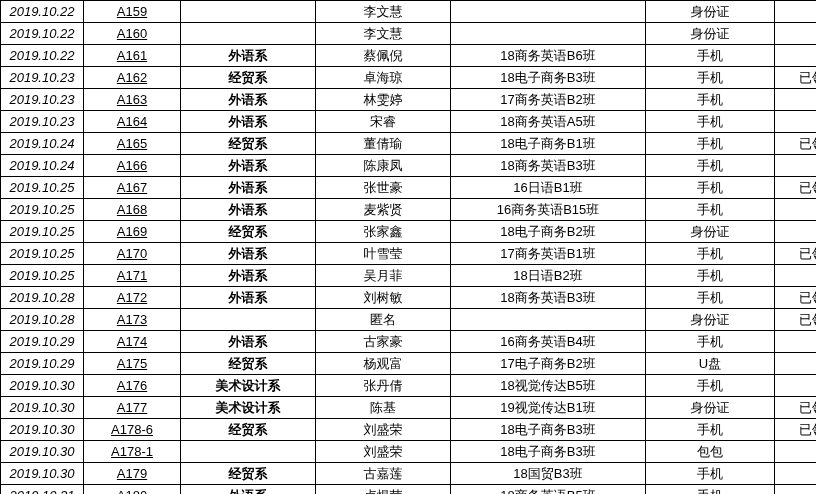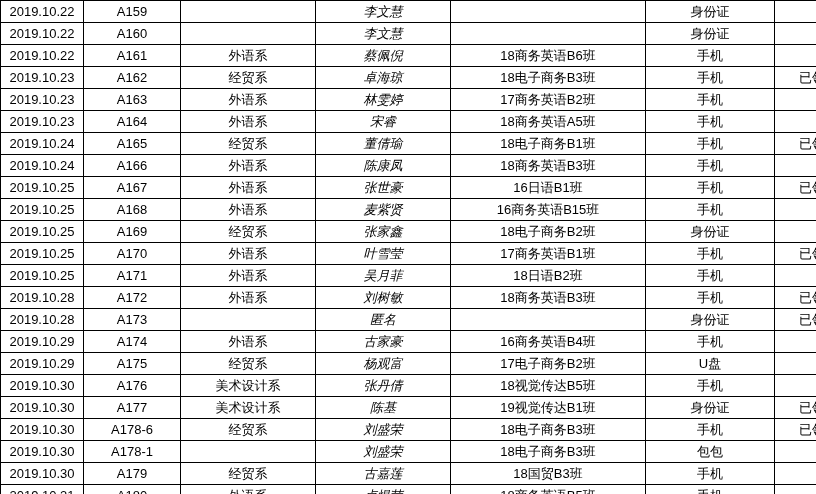--- a/index.html
+++ b/index.html
@@ -23,24 +23,24 @@
     height: 21px;
     padding: 0 2px;
     font-size: 13px;
     line-height: 19px;
     color: #000000;
     text-align: center;
     vertical-align: middle;
     white-space: nowrap;
     overflow: hidden;
   }
-  td.c-date   { width: 78px; }
-  td.c-code   { width: 92px; }
-  td.c-dept   { width: 130px; }
-  td.c-name   { width: 130px; font-style: italic; }
+  td.c-date   { width: 78px; font-style: italic; }
+  td.c-code   { width: 92px; text-decoration: underline; }
+  td.c-dept   { width: 130px; font-weight: bold; }
+  td.c-name   { width: 130px; }
   td.c-class  { width: 190px; }
   td.c-item   { width: 124px; }
   td.c-status { width: 70px; color: #ff0000; }
 </style>
 </head>
 <body>
 
 <table class="sheet">
   <tbody>
       <tr>

